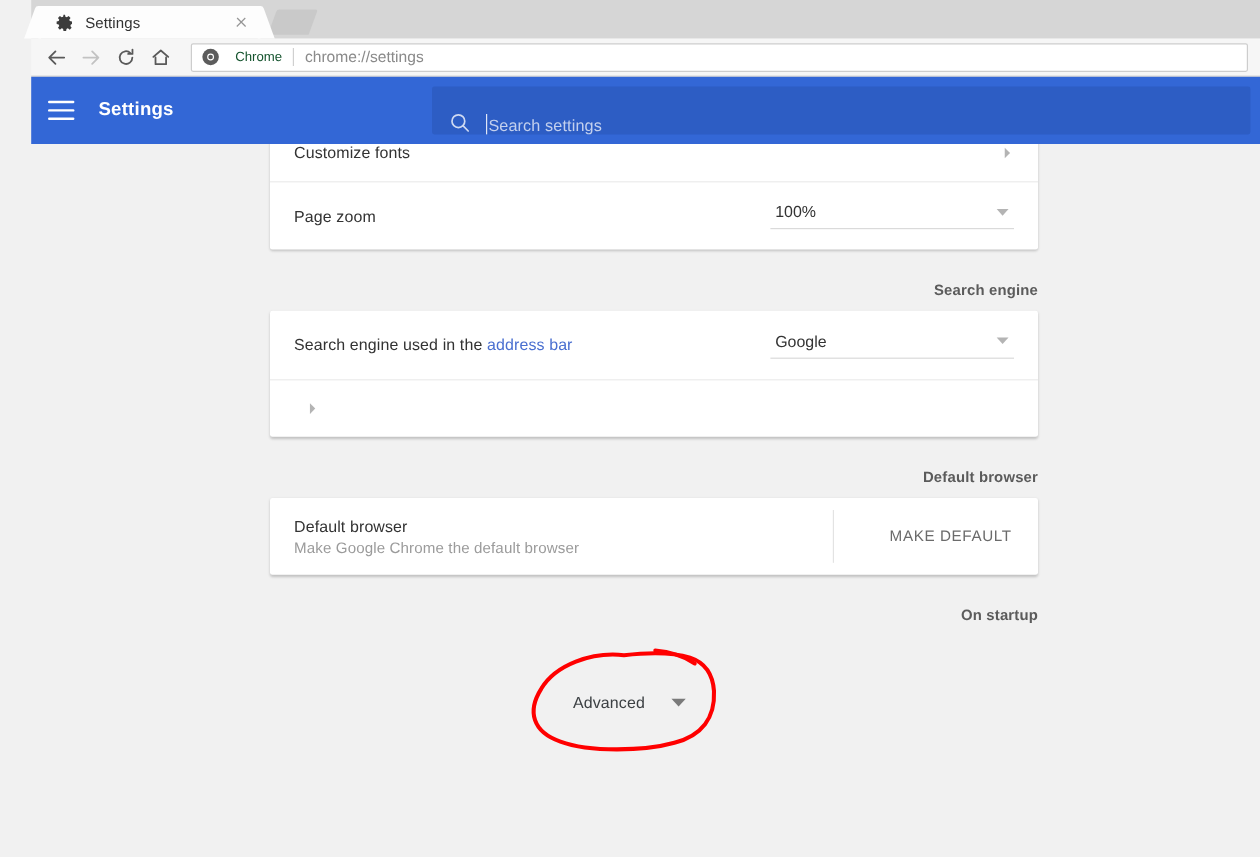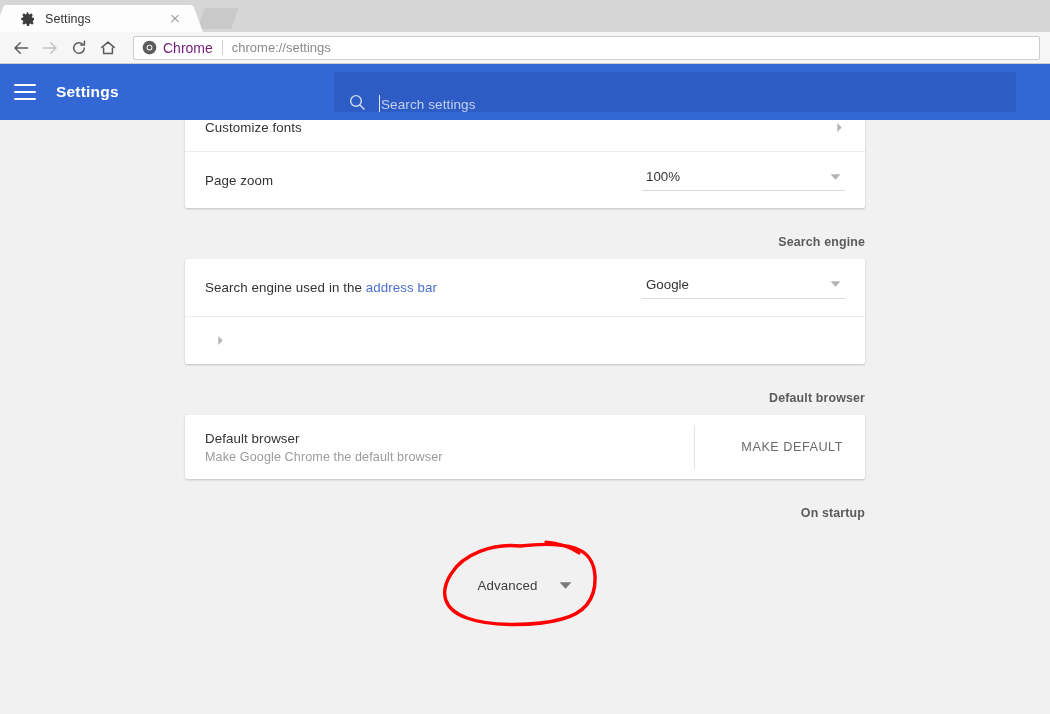--- a/index.html
+++ b/index.html
@@ -6,21 +6,21 @@
   html, body {
     margin: 0; padding: 0;
     width: 1050px; height: 714px;
     overflow: hidden;
     background: #f1f1f1;
     font-family: "Liberation Sans", sans-serif;
     -webkit-font-smoothing: antialiased;
   }
 
   
-  .browser { width: 1050px; height: 512px; position: relative; }
+  .browser { width: 1050px; height: 512px; position: relative; padding-left: 26px; }
 
   .tabstrip {
     height: 32px;
     background: #d6d6d6;
     position: relative;
     display: flex;
     align-items: flex-end;
     padding-left: 6px;
   }
   .tab {
@@ -114,21 +114,21 @@
     border-radius: 2px;
     margin-left: 9px;
     margin-right: 2px;
     display: flex;
     align-items: center;
     padding: 0 8px;
     overflow: hidden;
   }
   .omni-chip { display:flex; align-items:center; flex:0 0 auto; }
   .omni-chip-label {
-    font-size: 14px; color: #701a75; margin-left: 6px;
+    font-size: 11px; color: #14532d; margin-left: 13px;
   }
   .omni-sep {
     width: 1px; height: 15px; background: #d0d0d0;
     margin: 0 9px; flex:0 0 auto;
   }
   .omni-url {
     font-size: 13px; color: #8a8a8a;
     white-space: nowrap; overflow: hidden;
   }
 
@@ -186,20 +186,21 @@
     height: 594px;
     background: #f1f1f1;
     overflow: hidden;
   }
   .container { width: 680px; margin: 0 auto; position: relative; }
 
   .card {
     background: #fff;
     border-radius: 2px;
     box-shadow: 0 1px 2px rgba(0,0,0,0.13), 0 1px 3px rgba(0,0,0,0.08);
+    margin-left: 40px;
   }
   .row {
     display: flex;
     align-items: center;
     min-height: 48px;
     padding: 0 20px;
     position: relative;
   }
   .row + .row { border-top: 1px solid #ebebeb; }
   .row-main { flex: 1; min-width: 0; }

